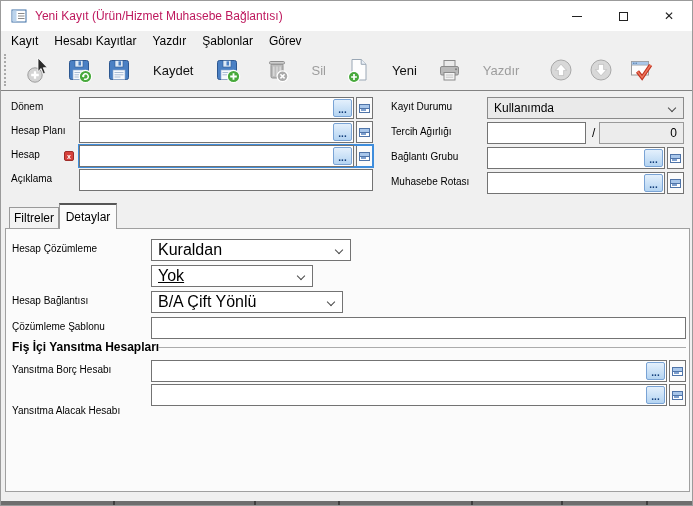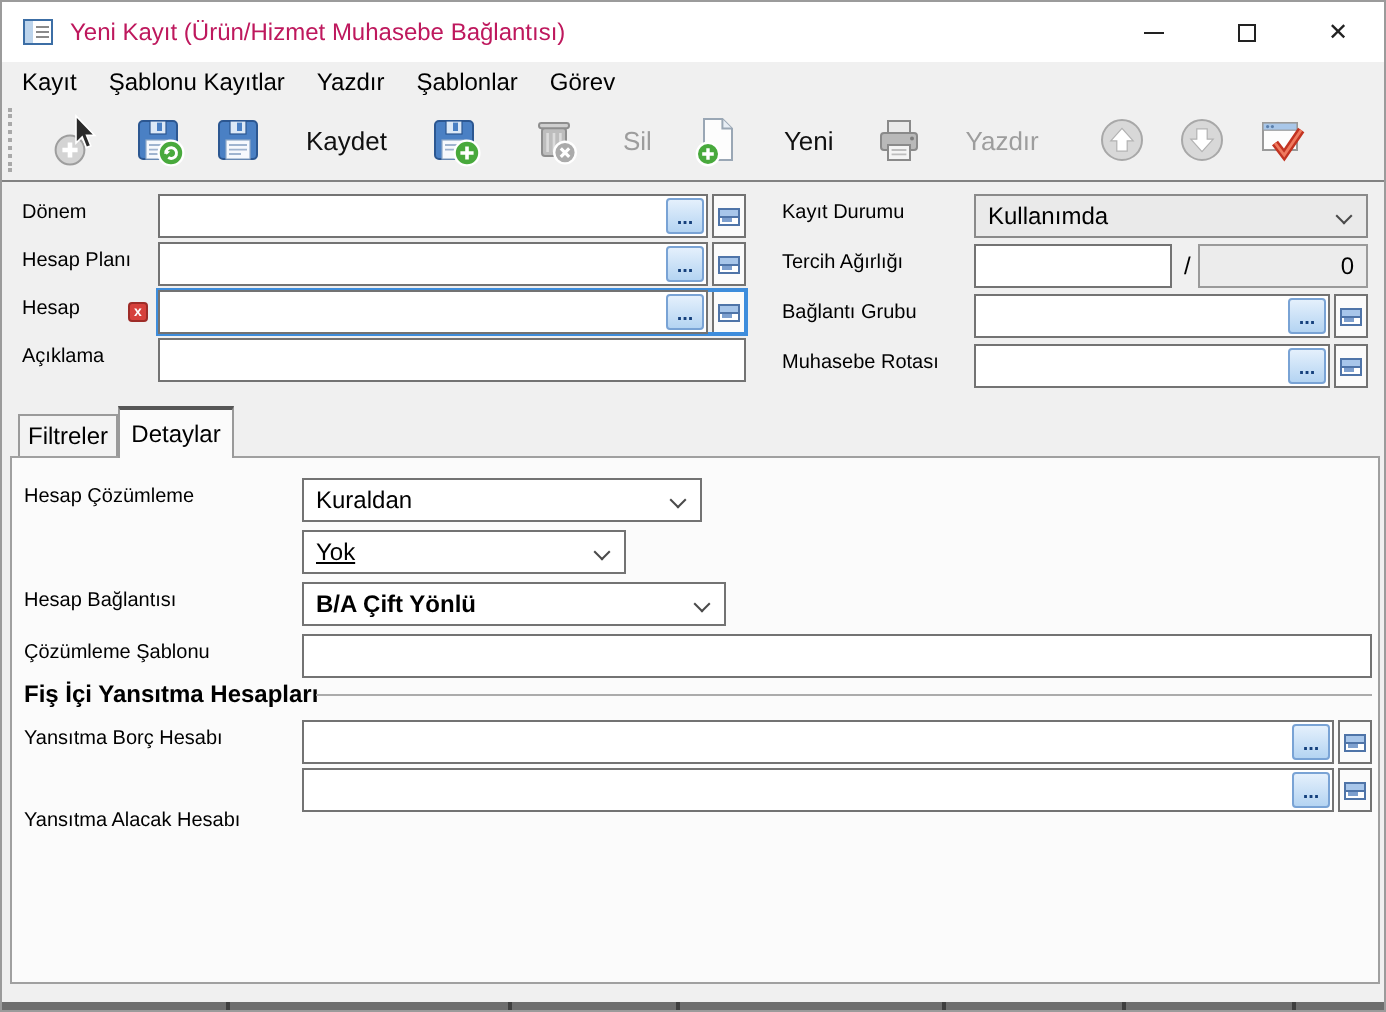--- a/index.html
+++ b/index.html
@@ -45,21 +45,21 @@
   .combo.gray{background:#eaeaea;}
   .chev{position:absolute;right:8px;top:7px;width:6px;height:6px;border-right:1.4px solid #4a4a4a;border-bottom:1.4px solid #4a4a4a;transform:rotate(45deg);}
   .slash{position:absolute;font-size:12px;}
   .valbox{position:absolute;height:22px;background:#ececec;border:1px solid #9a9a9a;display:flex;align-items:center;justify-content:flex-end;padding:0 6px;font-size:12px;}
   
   .tab{position:absolute;display:flex;align-items:center;justify-content:center;font-size:12px;border:1px solid #9a9a9a;border-bottom:none;background:#f3f3f3;cursor:pointer;}
   .tab.inactive{top:206px;height:21px;}
   .tab.active{top:202px;height:26px;background:#fbfbfb;border-top:2px solid #565656;z-index:3;}
   .tabpage{position:absolute;left:4px;top:227px;width:685px;height:264px;background:#fbfbfb;border:1px solid #a0a0a0;z-index:2;}
   .tabpage .flabel{color:#000;}
-  .dd{position:absolute;height:22px;background:#fff;border:1px solid #737373;display:flex;align-items:center;padding:0 28px 0 6px;font-size:12px;}
+  .dd{position:absolute;height:22px;background:#fff;border:1px solid #737373;display:flex;align-items:center;padding:0 28px 0 6px;font-size:16px;}
   .group-title{position:absolute;font-size:12px;font-weight:bold;white-space:nowrap;}
   .group-line{position:absolute;height:1px;background:#ababab;}
   
   .grid-strip{position:absolute;left:0;right:0;bottom:0;height:4px;background:#6e6e6e;}
   .grid-strip i{position:absolute;top:0;bottom:0;width:2px;background:#3f3f3f;}
 </style>
 </head>
 <body>
 
 <div class="window">
@@ -79,21 +79,21 @@
           <span class="glyph-max"></span>
         </div>
       <div class="cap">
           <span class="glyph-close">✕</span>
         </div>
     </div>
   </div>
 
   <div class="menubar">
     <span class="mitem">Kayıt</span>
-    <span class="mitem">Şablonu Kayıtlar</span>
+    <span class="mitem">Hesabı Kayıtlar</span>
     <span class="mitem">Yazdır</span>
     <span class="mitem">Şablonlar</span>
     <span class="mitem">Görev</span>
   </div>
 
   <div class="toolbar">
     <span class="grip"></span>
 
     <div class="tbtn">
       <svg width="28" height="28" viewBox="0 0 28 28">
@@ -293,21 +293,21 @@
       <span>Kuraldan</span>
       <span class="chev"></span>
     </div>
 
     <div class="dd" style="left:145px;top:36px;width:162px;text-decoration:underline;">
       <span>Yok</span>
       <span class="chev"></span>
     </div>
 
     <span class="flabel" style="left:6px;top:66px;">Hesap Bağlantısı</span>
-    <div class="dd" style="left:145px;top:62px;width:212px;font-weight:bold;">
+    <div class="dd" style="left:145px;top:62px;width:192px;">
       <span>B/A Çift Yönlü</span>
       <span class="chev"></span>
     </div>
 
     <span class="flabel" style="left:6px;top:92px;">Çözümleme Şablonu</span>
     <input class="plain-input" style="left: 145px; top: 88px; width: 535px;" value="">
 
     <span class="group-title" style="left:6px;top:111px;">Fiş İçi Yansıtma Hesapları</span>
     <span class="group-line" style="left:152px;top:118px;width:528px;"></span>
 

